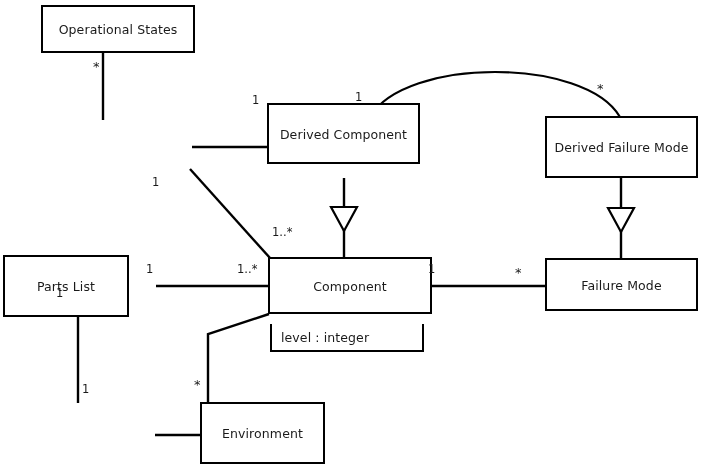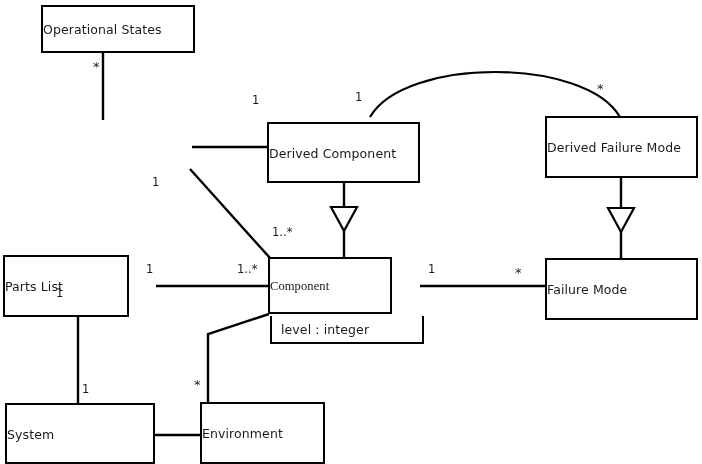--- a/index.html
+++ b/index.html
@@ -2,21 +2,21 @@
 <html><head>
 <meta charset="utf-8">
 <style>
   html,body{margin:0;padding:0;background:#ffffff;}
   body{width:702px;height:464px;overflow:hidden;
        font-family:"DejaVu Sans","Liberation Sans",sans-serif;}
   #diagram{position:relative;width:702px;height:464px;background:#ffffff;}
   .uml-box{position:absolute;box-sizing:border-box;border:2px solid #000;
            background:#ffffff;z-index:3;}
   .uml-box .cls-name{position:absolute;left:0;right:0;top:50%;
-           transform:translateY(-50%);
+           transform:translateY(-50%);text-align:center;
            font-size:12.5px;color:#1a1a1a;line-height:1.2;
            letter-spacing:.1px;white-space:nowrap;}
   .attr-box{position:absolute;box-sizing:border-box;border:2px solid #000;
             border-top:none;background:#ffffff;z-index:3;}
   .attr-box .attr-text{position:absolute;left:9px;top:50%;
             transform:translateY(-50%);font-size:12.5px;color:#1a1a1a;
             white-space:nowrap;letter-spacing:.1px;}
   #edges{position:absolute;left:0;top:0;width:702px;height:464px;z-index:1;}
   .mult{position:absolute;font-size:11.5px;color:#1a1a1a;z-index:4;
         white-space:nowrap;line-height:1;}
@@ -52,46 +52,43 @@
     <line x1="155" y1="435" x2="200" y2="435" stroke="#000" stroke-width="2.4"></line>
 
     <path d="M 269,314 L 208,334 L 208,402" fill="none" stroke="#000" stroke-width="2.4" stroke-linejoin="miter"></path>
   </svg>
 
   <div class="uml-box" style="left:41px;top:5px;width:154px;height:48px;">
     <div class="cls-name">Operational States</div>
   </div>
 
 
-  <div class="uml-box" style="left:267px;top:122px;width:153px;height:61px;">
+  <div class="uml-box" style="left:267px;top:103px;width:153px;height:61px;">
     <div class="cls-name">Derived Component</div>
   </div>
 
   <div class="uml-box" style="left:545px;top:116px;width:153px;height:62px;">
     <div class="cls-name">Derived Failure Mode</div>
   </div>
 
   <div class="uml-box" style="left:3px;top:255px;width:126px;height:62px;">
     <div class="cls-name">Parts List</div>
   </div>
 
-  <div class="uml-box" style="left:268px;top:257px;width:124px;height:57px;font-family:Liberation Serif, serif;">
+  <div class="uml-box" style="left:268px;top:257px;width:164px;height:57px;">
     <div class="cls-name">Component</div>
   </div>
-  <div class="attr-box" style="left:270px;top:316px;width:154px;height:28px;">
+  <div class="attr-box" style="left:270px;top:324px;width:154px;height:28px;">
     <div class="attr-text">level : integer</div>
   </div>
 
-  <div class="uml-box" style="left:545px;top:258px;width:153px;height:62px;">
+  <div class="uml-box" style="left:545px;top:258px;width:153px;height:53px;">
     <div class="cls-name">Failure Mode</div>
   </div>
 
-  <div class="uml-box" style="left:5px;top:403px;width:150px;height:61px;">
-    <div class="cls-name">System</div>
-  </div>
 
   <div class="uml-box" style="left:200px;top:402px;width:125px;height:62px;">
     <div class="cls-name">Environment</div>
   </div>
 
   <div class="mult star" style="left:93px;top:60px;">*</div>
   <div class="mult" style="left:252px;top:95px;">1</div>
   <div class="mult" style="left:152px;top:177px;">1</div>
   <div class="mult" style="left:272px;top:227px;">1..*</div>
   <div class="mult" style="left:355px;top:92px;">1</div>

